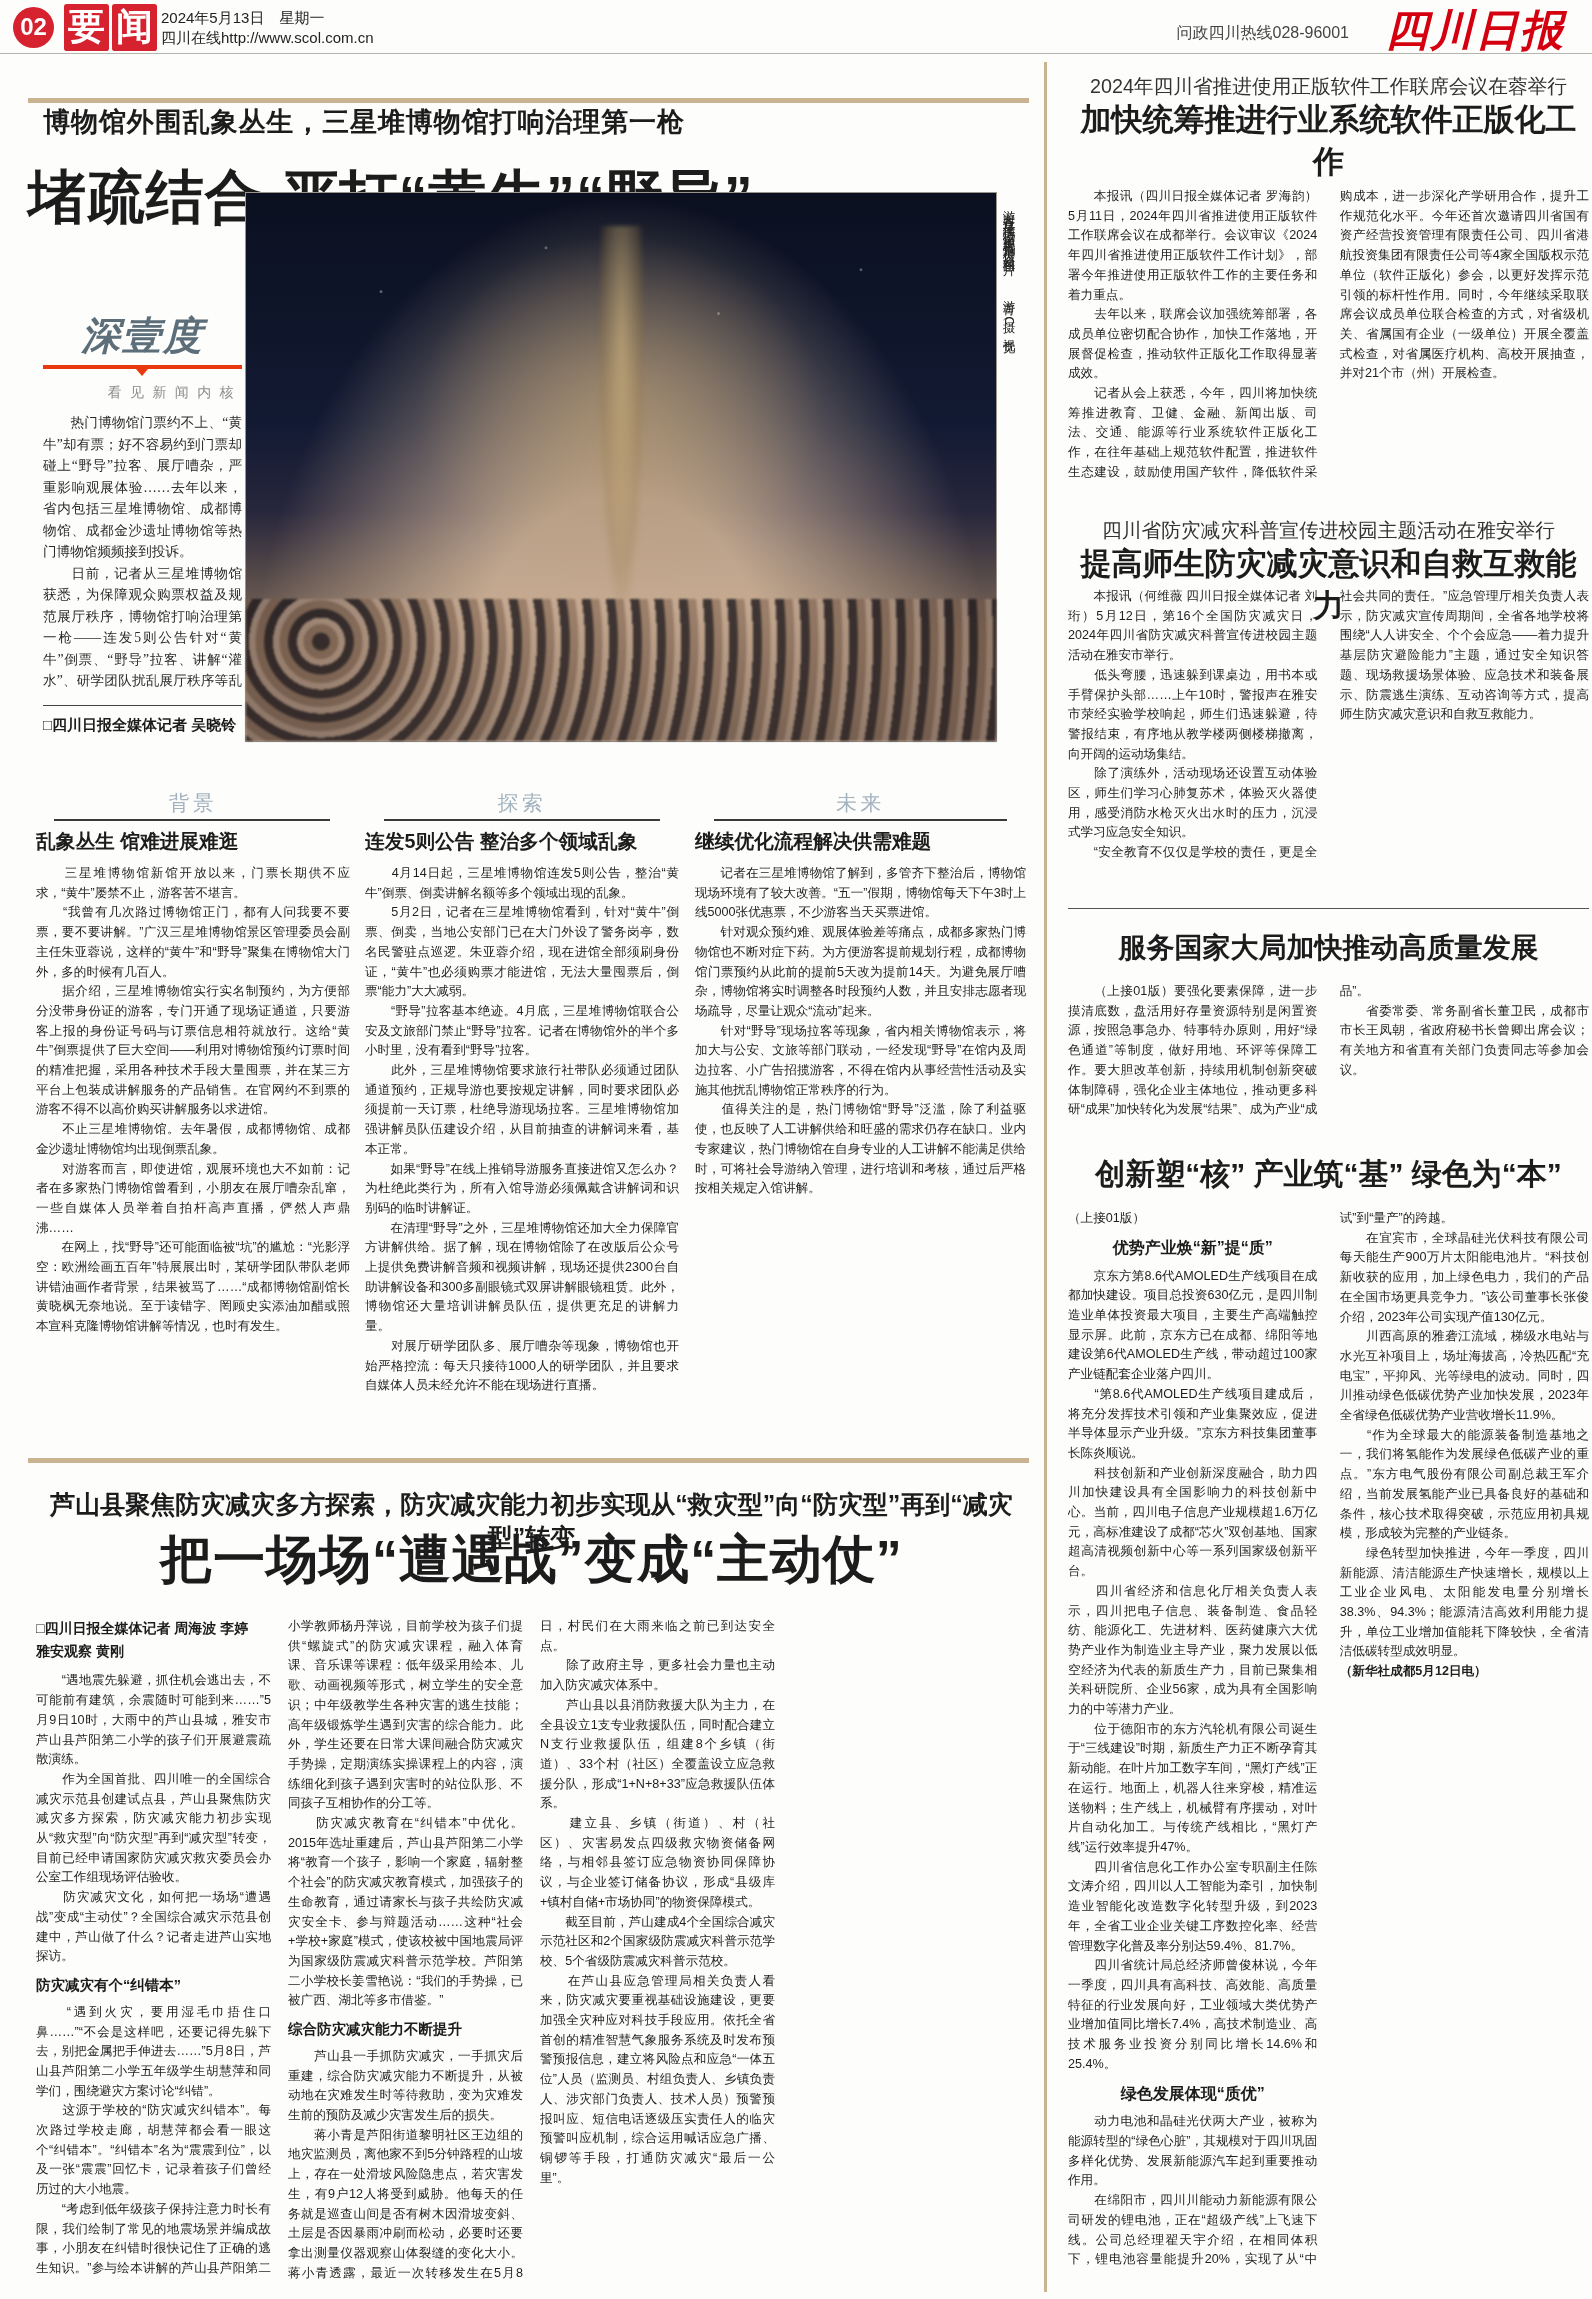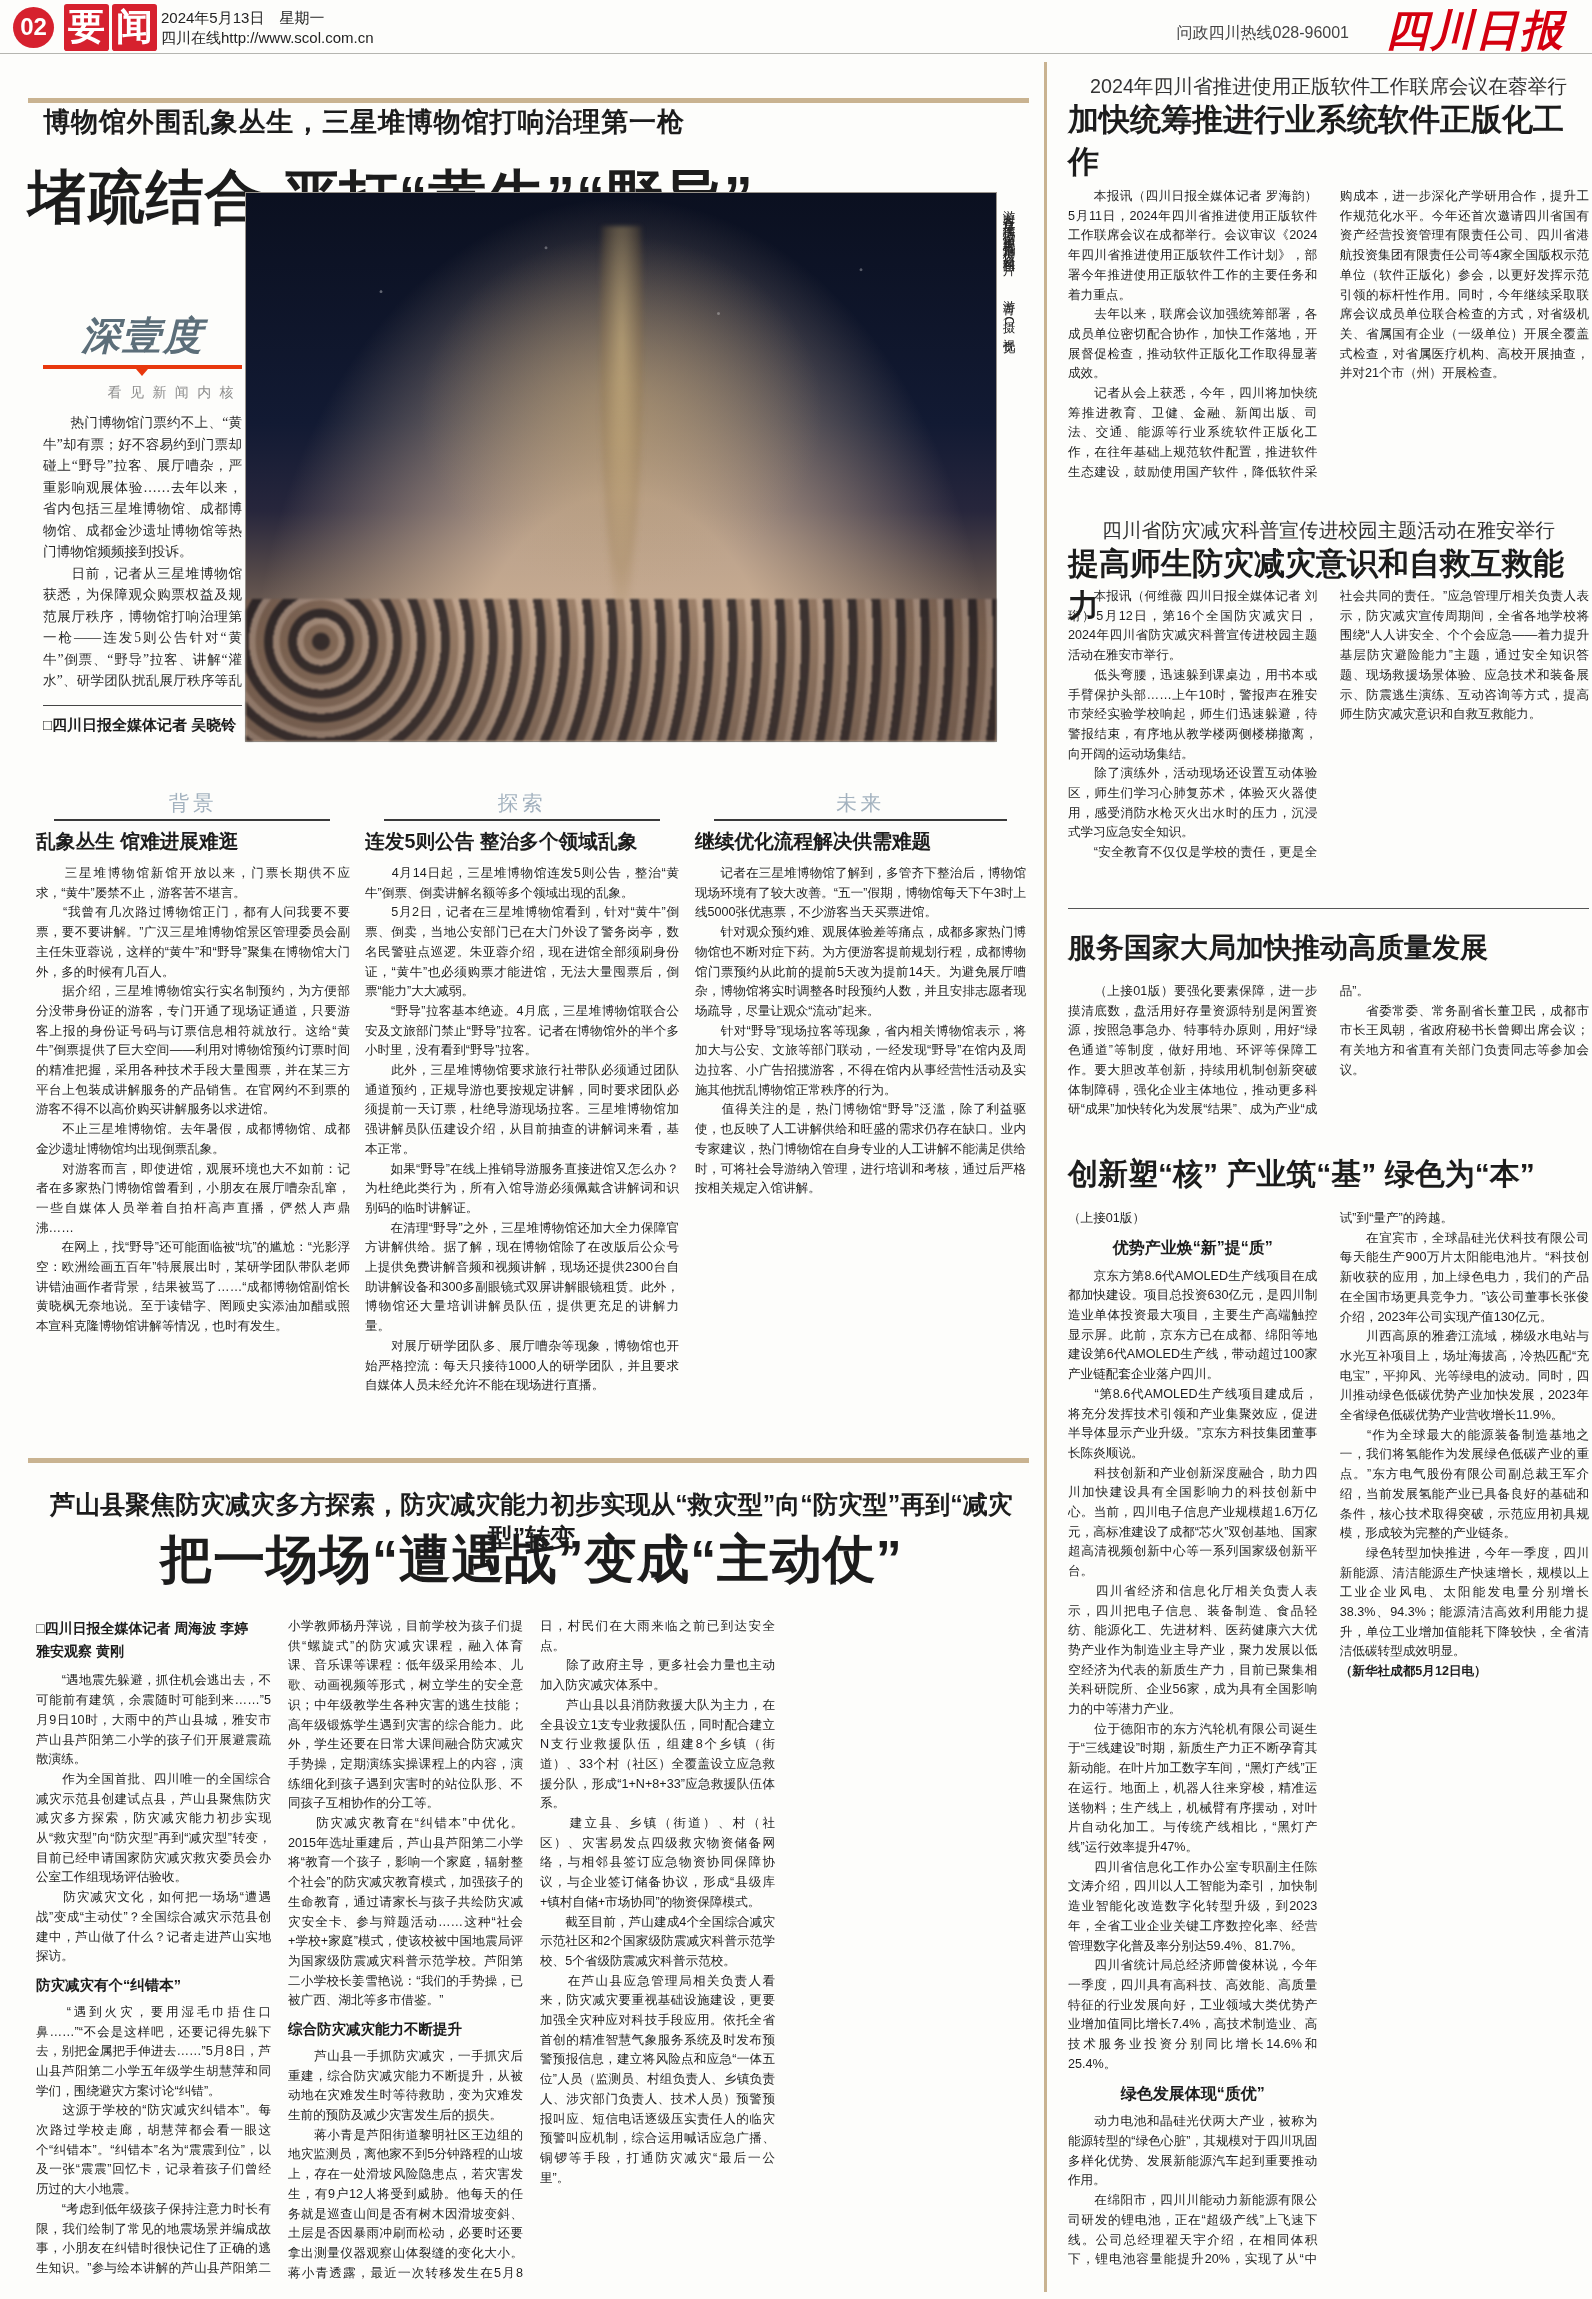--- a/index.html
+++ b/index.html
@@ -69,21 +69,21 @@
   .headline-bottom{position:absolute;left:36px;top:1525px;width:991px;text-align:center;
                    font-size:52px;font-weight:bold;letter-spacing:0.9px;}
   .bottom-body{position:absolute;left:36px;top:1617px;width:991px;height:673px;
                column-count:4;column-gap:17px;column-fill:auto;overflow:hidden;}
   .bottom-body p,.flow p{margin:0;font-size:12.6px;line-height:19.7px;text-align:justify;white-space:pre-line;color:#1e1e1e;}
   .bottom-body .byl{font-size:14px;font-weight:bold;white-space:pre-line;margin-bottom:9.4px;line-height:22.5px;}
   h4.inhead{margin:9.4px 0 7.5px 0;font-size:14.5px;font-weight:bold;break-inside:avoid;}
   h4.inhead.center{text-align:center;font-size:16px;}
   
   .r-kicker{position:absolute;left:1068px;width:521px;text-align:center;font-size:19.7px;color:#333;}
-  .r-headline{position:absolute;left:1068px;width:521px;text-align:left;font-weight:bold;}
+  .r-headline{position:absolute;left:1068px;width:521px;text-align:center;font-weight:bold;}
   .r-body{position:absolute;left:1068px;width:521px;column-count:2;column-gap:22.5px;column-fill:auto;overflow:hidden;}
   .sign{text-align:right;font-weight:bold;}
 </style>
 </head>
 <body>
 
 <div class="page">
 
   <div class="topbar">
     <div class="pagenum">02</div>

